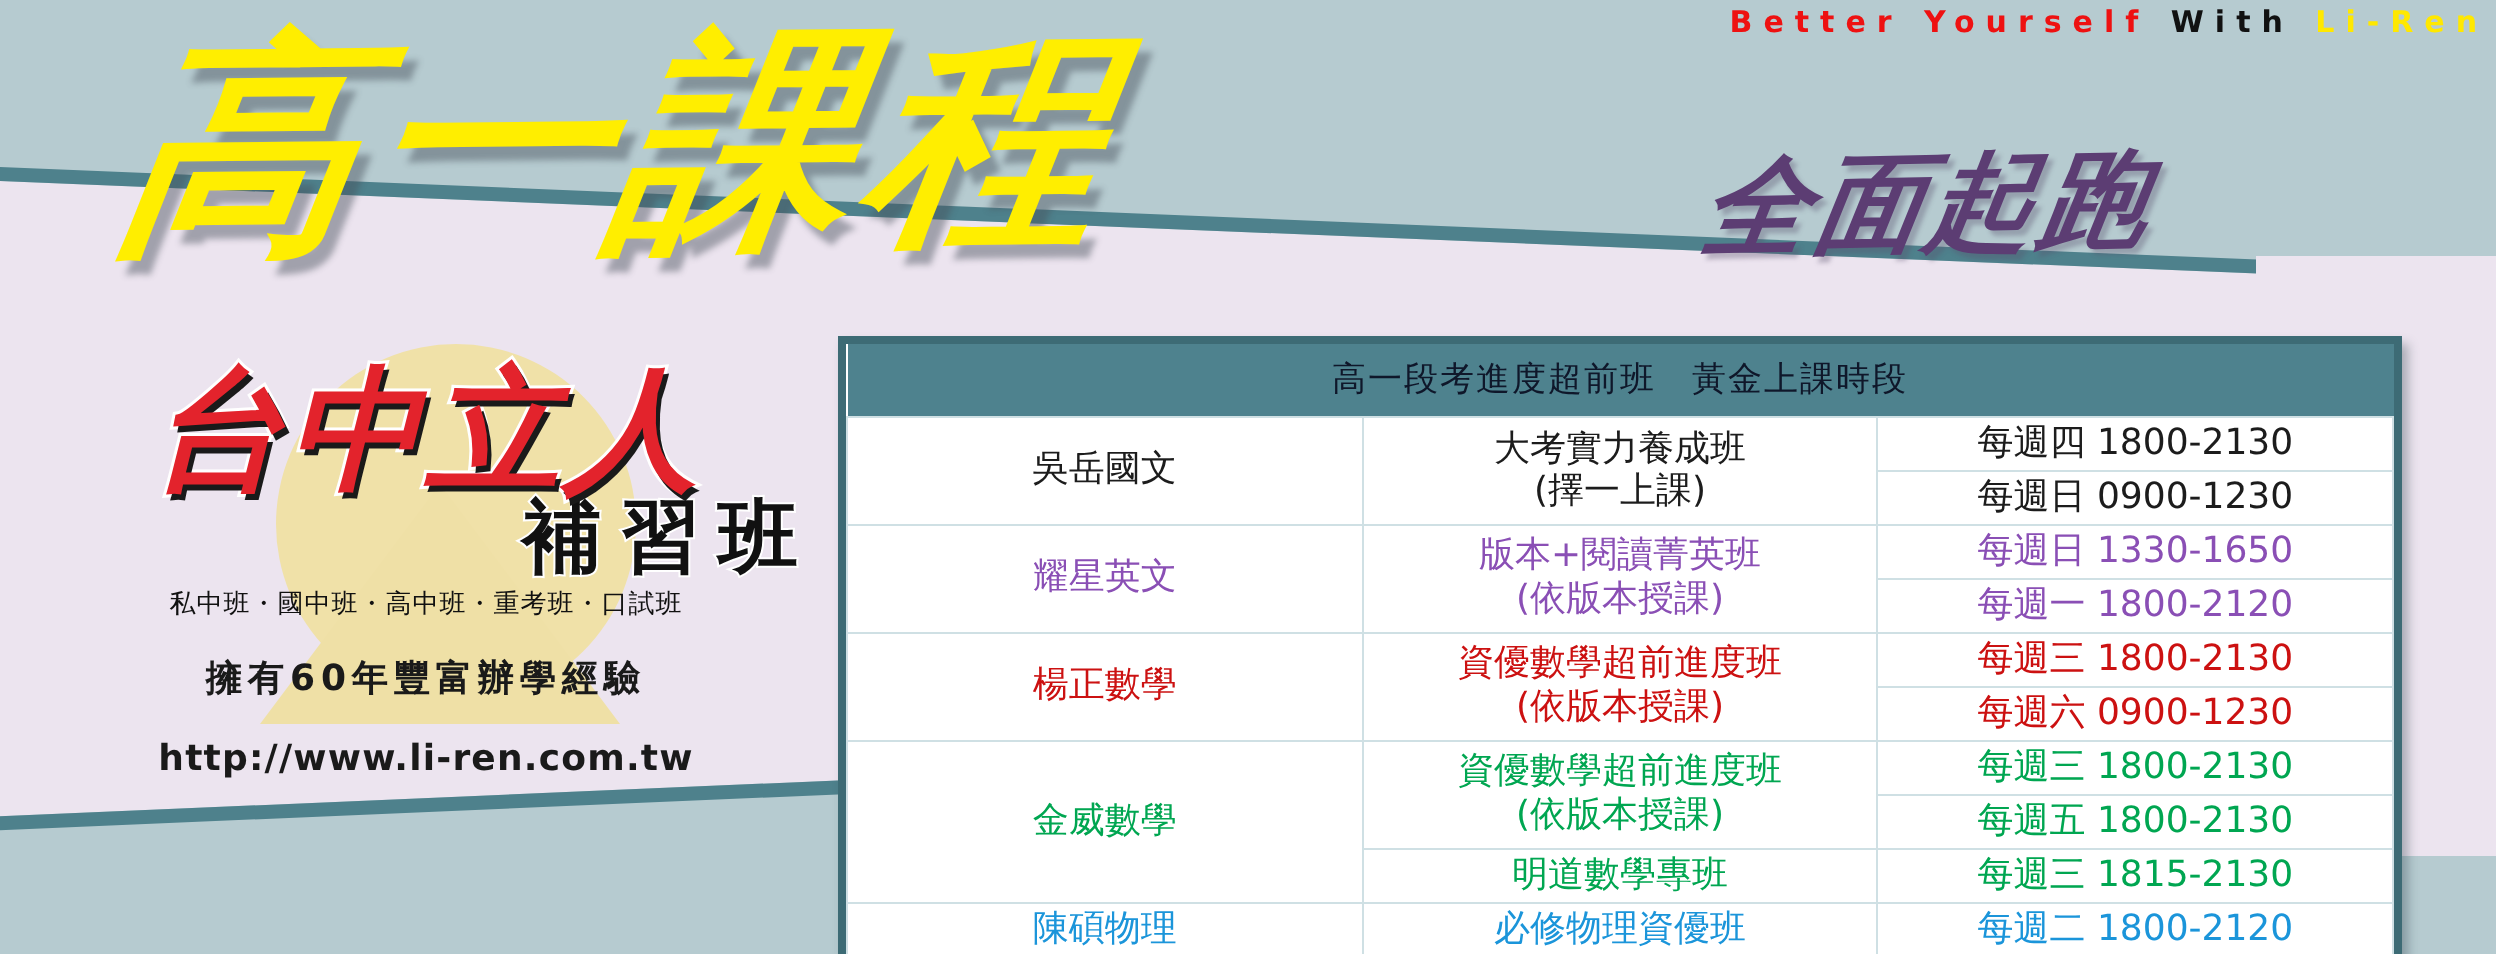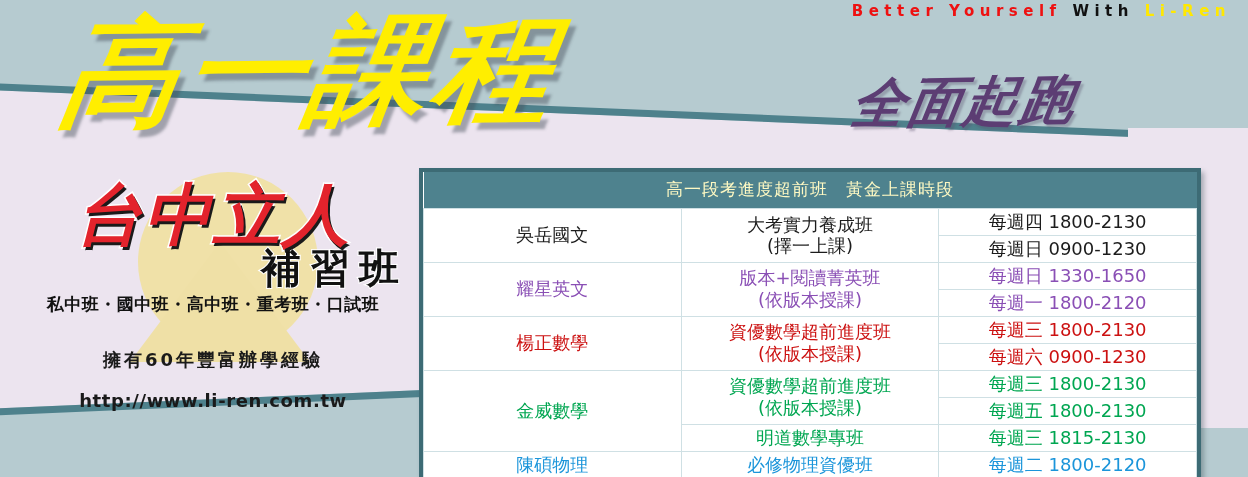--- a/index.html
+++ b/index.html
@@ -30,21 +30,21 @@
     z-index:1;
   }
   .band-right{
     position:absolute;right:-40px;top:128px;width:160px;height:300px;
     background:#ece4ef;
     z-index:2;
   }
 
   
   .tagline{
-    position:absolute;top:2px;right:17px;z-index:12;
+    position:absolute;top:2px;right:4px;z-index:12;
     font-size:15px;font-weight:bold;letter-spacing:5.5px;
     white-space:nowrap;
     font-family:"DejaVu Sans","Liberation Sans",sans-serif;
   }
   .tg-red{color:#ee1111;}
   .tg-black{color:#111111;}
   .tg-yellow{color:#ffe800;}
 
   
   .big-title{
@@ -91,41 +91,41 @@
   .logo-sub{
     margin-top:-2px;
     font-family:Liberation Serif, serif;
     font-size:40px;font-weight:bold;color:#111111;letter-spacing:9px;
     -webkit-text-stroke:2px #ffffff;paint-order:stroke fill;
     line-height:1.1;
     text-align:right;
   }
   .logo-tags{
     margin-top:2px;
-    font-size:17px;font-weight:bold;color:#111;letter-spacing:.5px;
+    font-size:13px;font-weight:normal;color:#111;letter-spacing:.5px;
     white-space:nowrap;
   }
   .logo-exp{
-    margin-top:32px;font-size:18px;font-weight:bold;color:#1a1a1a;letter-spacing:3px;
+    margin-top:16px;font-size:18px;font-weight:bold;color:#1a1a1a;letter-spacing:3px;
   }
   .logo-url{
     margin-top:18px;font-size:18px;font-weight:bold;color:#1a1a1a;letter-spacing:.6px;
     font-family:"DejaVu Sans","Liberation Sans",sans-serif;
   }
 
   
   .table-shell{
     position:absolute;left:419px;top:168px;width:774px;z-index:20;
     border:4px solid #3d6b75;
     background:#ffffff;
     box-shadow:3px 4px 5px rgba(40,60,70,.35);
   }
   table.sched{border-collapse:collapse;width:100%;table-layout:fixed;background:#fff;}
   table.sched th{
-    background:#4e828e;color:#fef9c3;
+    background:#4e828e;color:#0f172a;
     font-size:17px;font-weight:normal;letter-spacing:1px;
     padding:6px 0 7px;text-align:center;
     font-family:"DejaVu Sans","Liberation Sans",sans-serif;
   }
   table.sched td{
     border:1px solid #cfe0e4;
     text-align:center;
     font-size:18px;
     font-family:"DejaVu Sans","Liberation Sans",sans-serif;
     padding:2px 4px;

